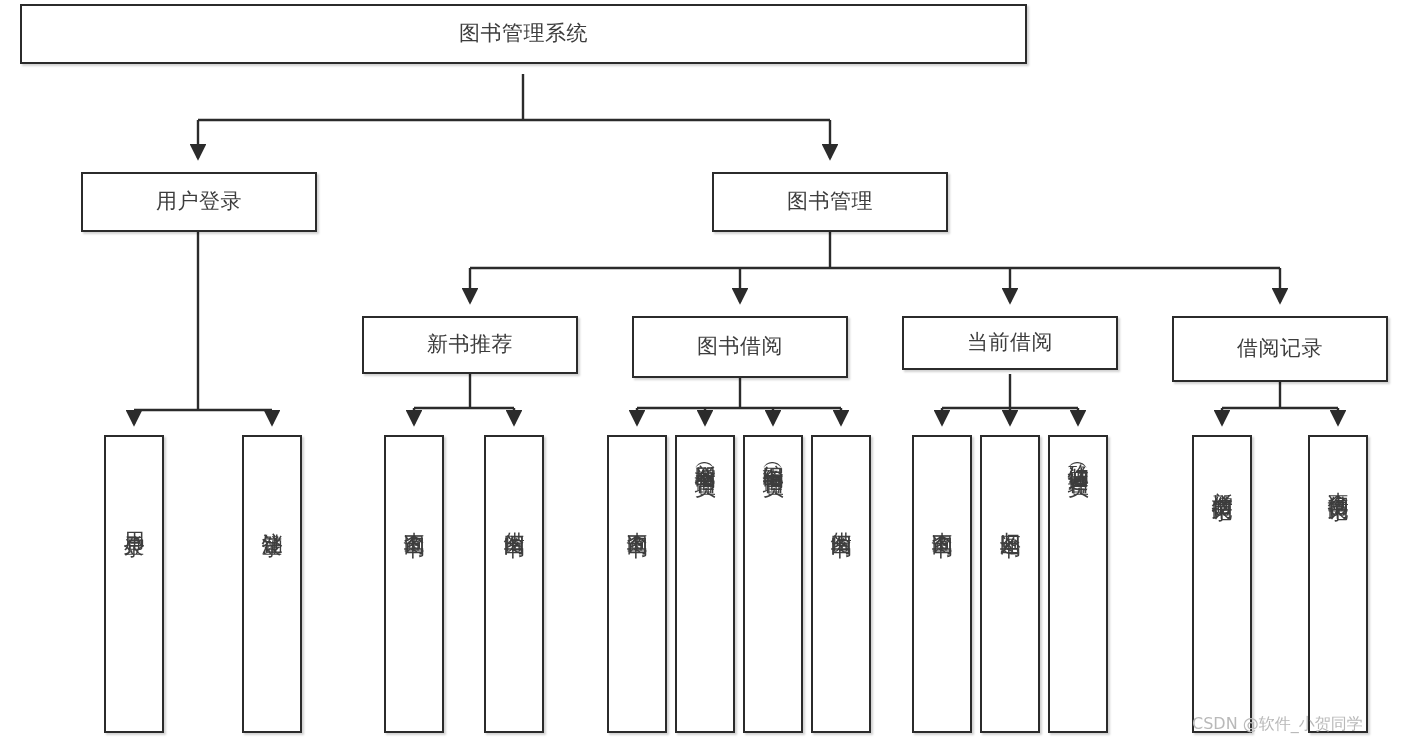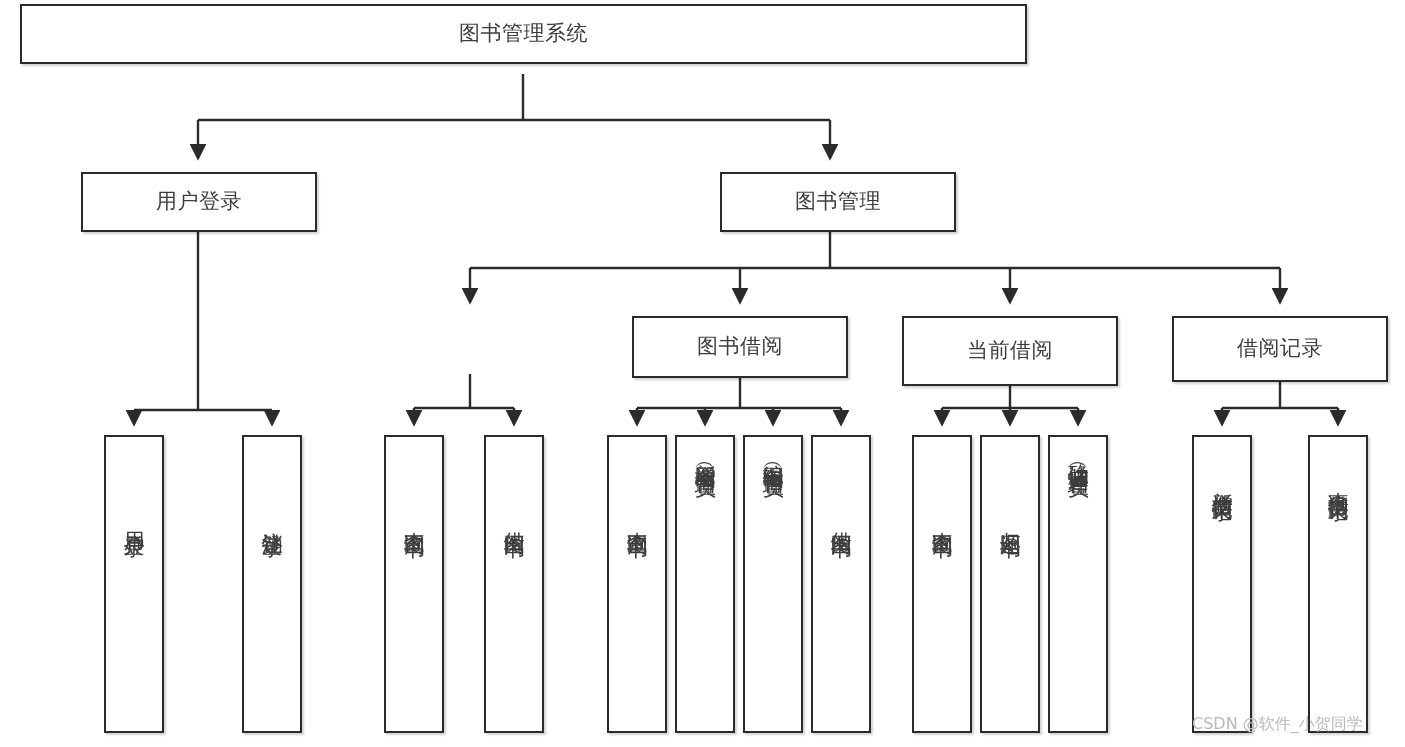--- a/index.html
+++ b/index.html
@@ -138,30 +138,33 @@
   </svg>
 
   <div class="node-box node-root" style="left:20px; top:4px; width:1007px; height:60px;">
     <span class="node-label">图书管理系统</span>
   </div>
 
   <div class="node-box node-l2" style="left:81px; top:172px; width:236px; height:60px;">
     <span class="node-label">用户登录</span>
   </div>
 
-  <div class="node-box node-l2" style="left:712px; top:172px; width:236px; height:60px;margin-left:8px;">
+  <div class="node-box node-l2" style="left:712px; top:172px; width:236px; height:60px;">
     <span class="node-label">图书管理</span>
   </div>
 
+  <div class="node-box node-l3" style="left:362px; top:316px; width:216px; height:58px;">
+    <span class="node-label">新书推荐</span>
+  </div>
 
   <div class="node-box node-l3" style="left:632px; top:316px; width:216px; height:62px;">
     <span class="node-label">图书借阅</span>
   </div>
 
-  <div class="node-box node-l3" style="left:902px; top:316px; width:216px; height:70px;text-align:right;">
+  <div class="node-box node-l3" style="left:902px; top:316px; width:216px; height:54px;text-align:right;">
     <span class="node-label">当前借阅</span>
   </div>
 
   <div class="node-box node-l3" style="left:1172px; top:316px; width:216px; height:66px;">
     <span class="node-label">借阅记录</span>
   </div>
 
   <div class="node-box node-leaf leaf-mid" style="left:104px; top:435px; width:60px; height:298px;">
     <span class="node-label">用户登录</span>
   </div>

